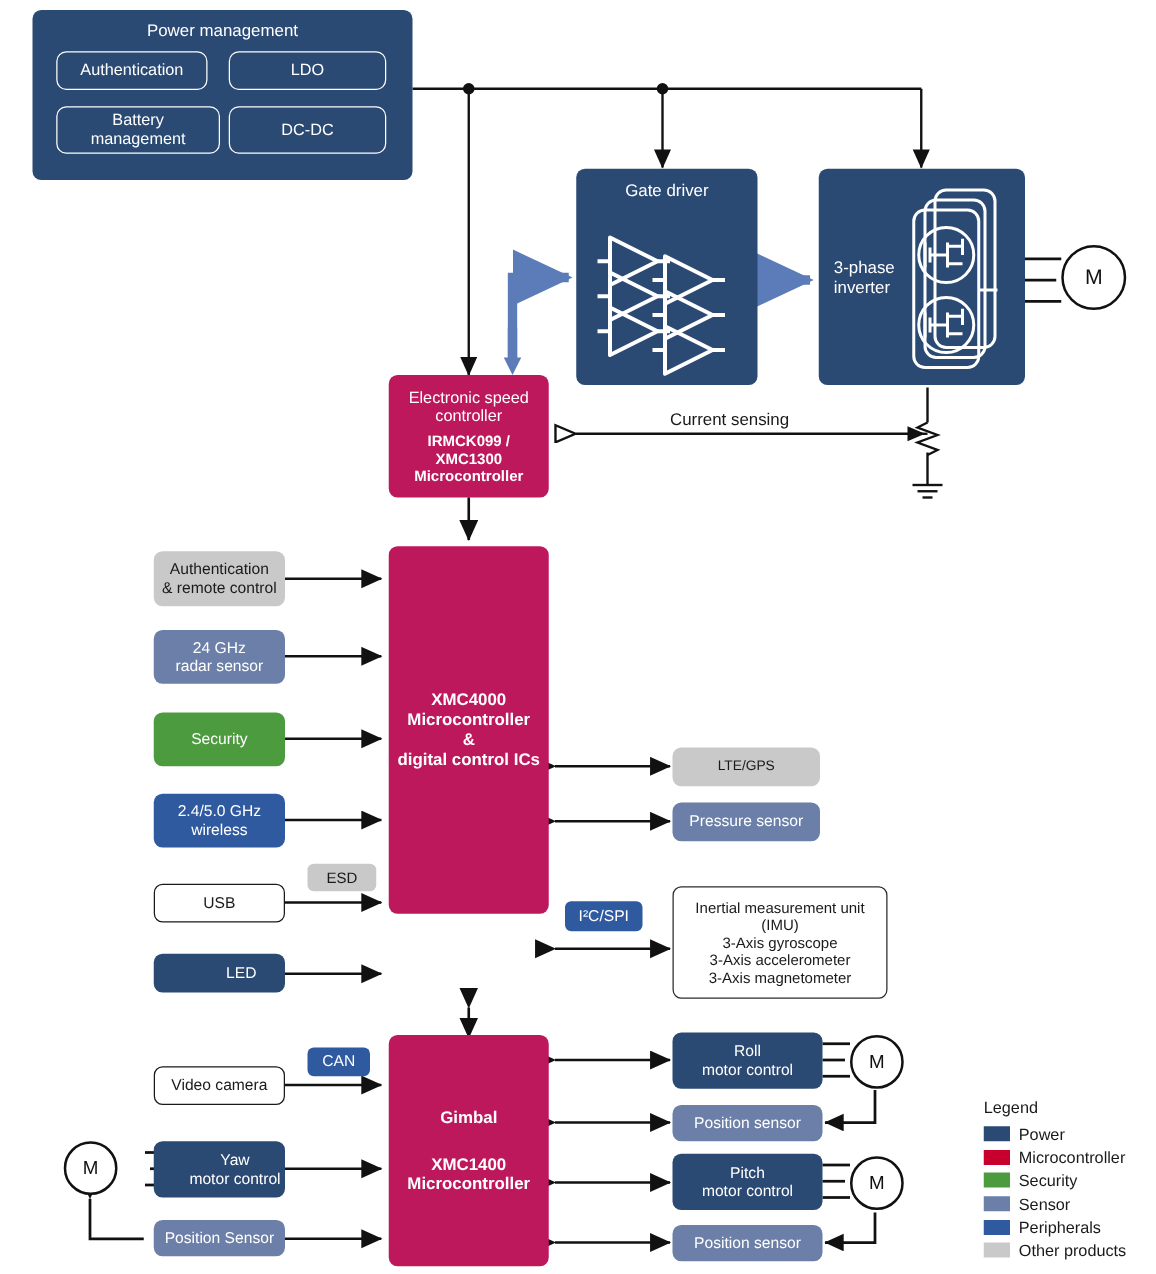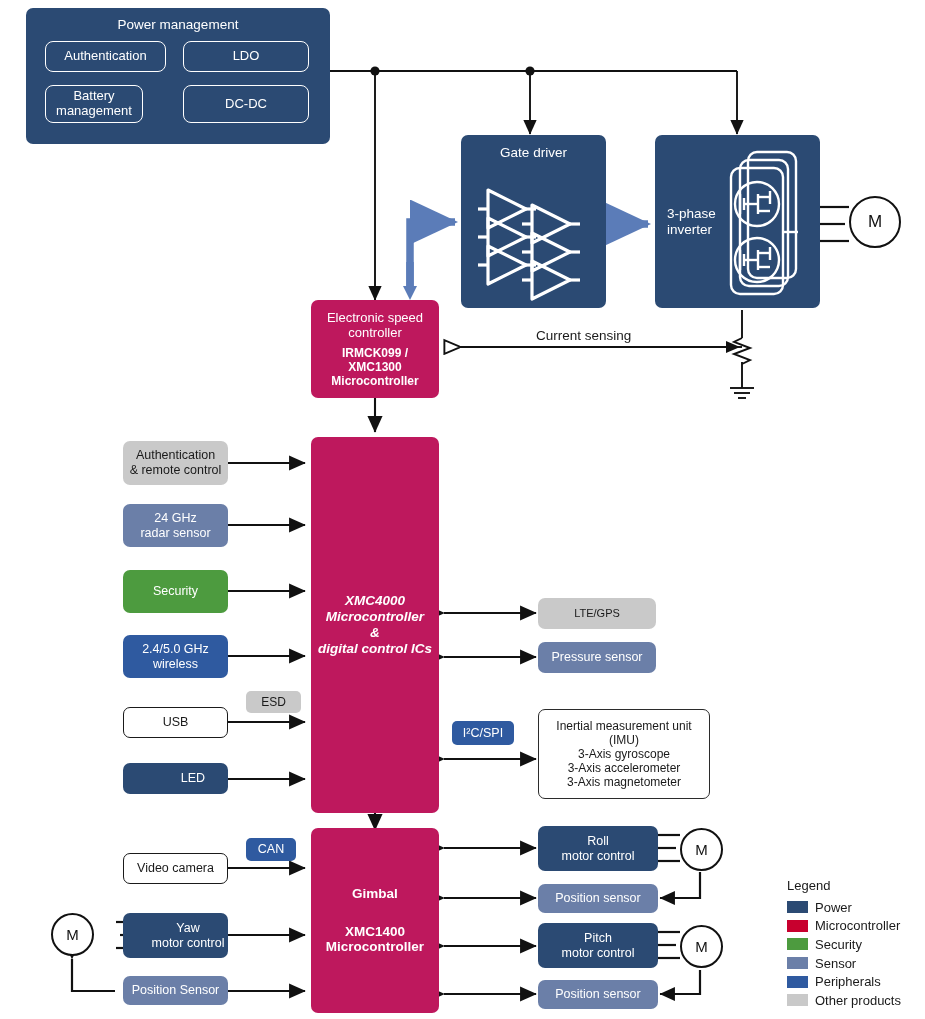--- a/index.html
+++ b/index.html
@@ -151,21 +151,21 @@
 
   <div class="box rb navy" style="left:26px;top:8px;width:304px;height:136px;align-items:flex-start;padding-top:9px;font-size:13.5px;">
     <span class="lbl">Power management</span>
   </div>
   <div class="subbox" style="left:45px;top:41px;width:121px;height:31px;font-size:13px;">
     <span class="lbl">Authentication</span>
   </div>
   <div class="subbox" style="left:183px;top:41px;width:126px;height:31px;font-size:13px;">
     <span class="lbl">LDO</span>
   </div>
-  <div class="subbox" style="left:45px;top:85px;width:98px;height:38px;font-size:13px;">
+  <div class="subbox" style="left:45px;top:85px;width:131px;height:38px;font-size:13px;">
     <span class="lbl">Battery
 management</span>
   </div>
   <div class="subbox" style="left:183px;top:85px;width:126px;height:38px;font-size:13px;">
     <span class="lbl">DC-DC</span>
   </div>
 
   <div class="box rb navy" style="left:461px;top:135px;width:145px;height:173px;align-items:flex-start;padding-top:10px;font-size:13.5px;">
     <span class="lbl">Gate driver</span>
   </div>
@@ -230,21 +230,21 @@
     <span>Current sensing</span>
   </div>
 
   <div class="box rb crimson" style="left:311px;top:300px;width:128px;height:98px;flex-direction:column;justify-content:space-around;padding:7px 4px;">
     <span class="lbl" style="font-size:13px;">Electronic speed
 controller</span>
     <span class="lbl" style="font-size:12px;font-weight:bold;">IRMCK099 / XMC1300
 Microcontroller</span>
   </div>
 
-  <div class="box rb crimson" style="left:311px;top:437px;width:128px;height:376px;font-size:13.5px;font-weight:bold;font-style:italic;">
+  <div class="box rb crimson" style="left:311px;top:437px;width:128px;height:294px;font-size:13.5px;font-weight:bold;">
     <span class="lbl">XMC4000
 Microcontroller
 &amp;
 digital control ICs</span>
   </div>
 
   <div class="box rb crimson" style="left:311px;top:828px;width:128px;height:185px;flex-direction:column;justify-content:center;gap:22px;font-size:13.5px;font-weight:bold;">
     <span class="lbl">Gimbal</span>
     <span class="lbl">XMC1400
 Microcontroller</span>

